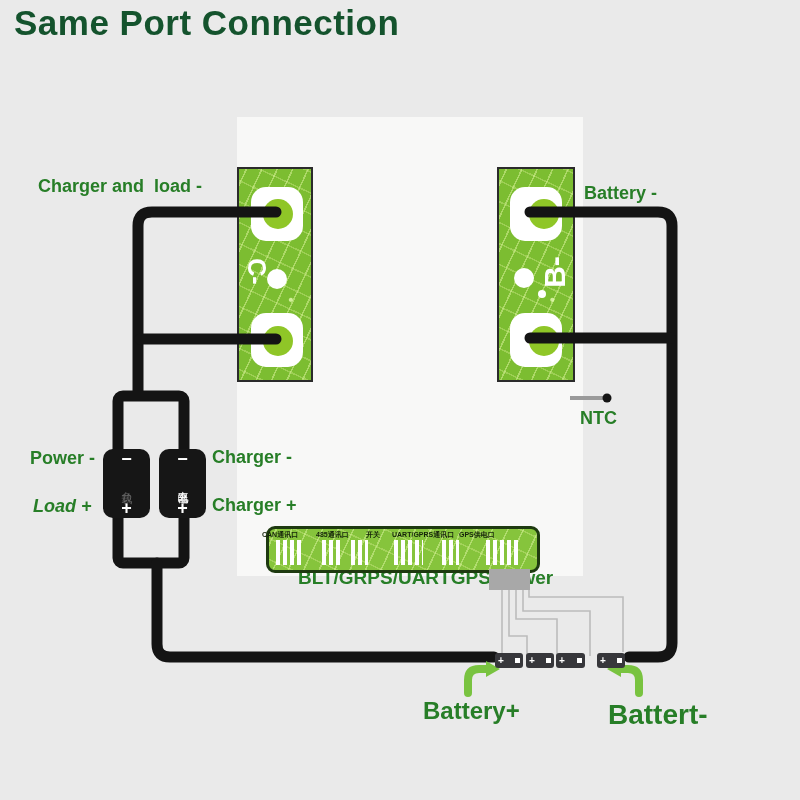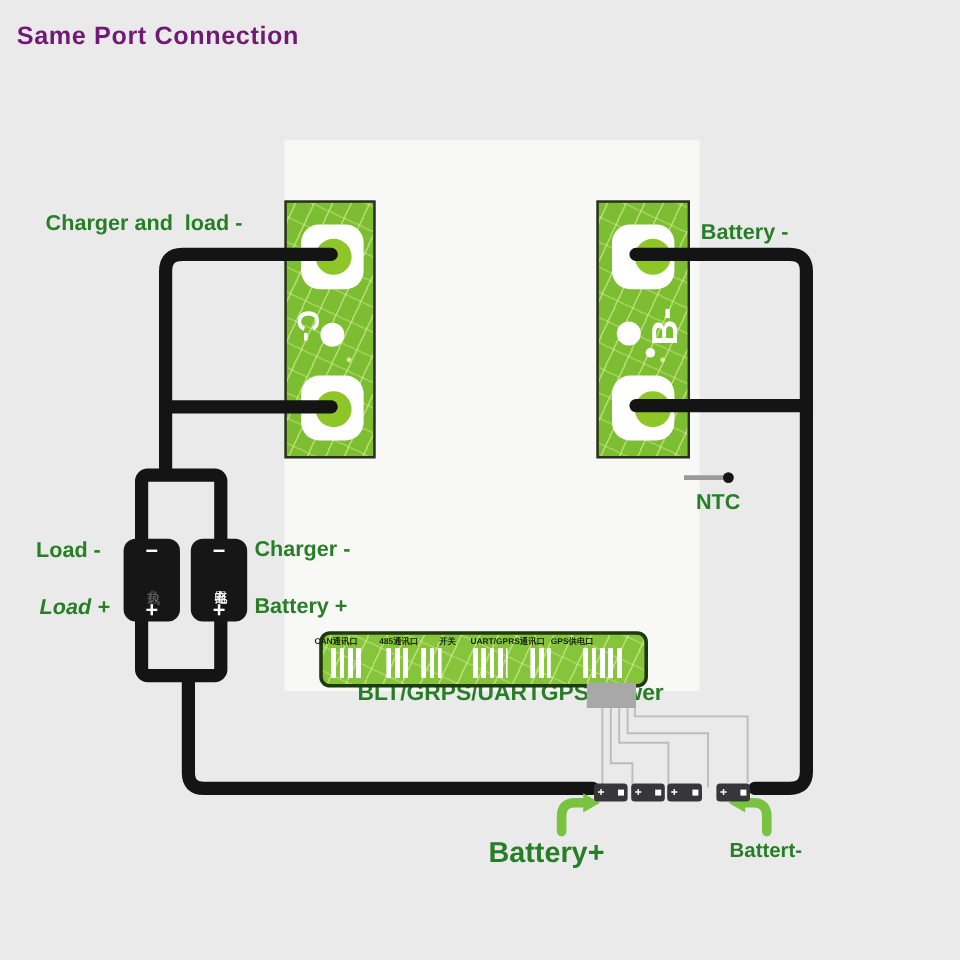--- a/index.html
+++ b/index.html
@@ -4,32 +4,32 @@
 <style>
   html,body{margin:0;padding:0;}
   body{
     width:800px;height:800px;
     background:#eaeaea;
     font-family:"Liberation Sans","DejaVu Sans",sans-serif;
     position:relative;overflow:hidden;
   }
   .abs{position:absolute;}
   
-  #title{left:14px;top:19px;font-size:21px;font-weight:bold;color:#701a75;letter-spacing:.5px;}
+  #title{left:14px;top:3px;font-size:35px;font-weight:bold;color:#14532d;letter-spacing:.5px;}
   .glabel{color:#277e27;font-weight:bold;font-size:18px;white-space:pre;}
   #lbl-charger-load{left:38px;top:176px;}
   #lbl-battery-minus{left:584px;top:183px;}
   #lbl-ntc{left:580px;top:408px;}
   #lbl-load-minus{left:30px;top:448px;}
   #lbl-load-plus{left:33px;top:496px;font-style:italic;}
   #lbl-charger-minus{left:212px;top:447px;}
   #lbl-charger-plus{left:212px;top:495px;}
   #lbl-blt{left:298px;top:567px;font-size:19px;}
-  #lbl-battery-plus{left:407px;top:697px;font-size:24px;}
-  #lbl-battert-minus{left:608px;top:699px;font-size:17px;}
+  #lbl-battery-plus{left:423px;top:697px;font-size:24px;}
+  #lbl-battert-minus{left:608px;top:699px;font-size:28px;}
   
   #board{left:237px;top:117px;width:346px;height:459px;background:#f8f8f7;z-index:0;}
   
   .pcb{
     background-color:#7cbd31;
     background-image:
       radial-gradient(circle at 22% 28%, rgba(230,250,180,.8) 1.5px, transparent 2.5px),
       radial-gradient(circle at 72% 62%, rgba(230,250,180,.8) 1.5px, transparent 2.5px),
       radial-gradient(circle at 48% 84%, rgba(230,250,180,.8) 1.5px, transparent 2.5px),
       repeating-linear-gradient(115deg, transparent 0 6px, rgba(214,240,150,.55) 6px 7.5px, transparent 7.5px 14px),
@@ -188,19 +188,19 @@
   <span class="notch"></span>
 </div>
 <div id="bconn-3" class="bconn">
   <span class="mark">+</span>
   <span class="notch"></span>
 </div>
 
 <div id="lbl-charger-load" class="abs glabel">Charger and  load -</div>
 <div id="lbl-battery-minus" class="abs glabel">Battery -</div>
 <div id="lbl-ntc" class="abs glabel">NTC</div>
-<div id="lbl-load-minus" class="abs glabel">Load -</div>
+<div id="lbl-load-minus" class="abs glabel">Power -</div>
 <div id="lbl-load-plus" class="abs glabel">Load +</div>
 <div id="lbl-charger-minus" class="abs glabel">Charger -</div>
-<div id="lbl-charger-plus" class="abs glabel">Battery +</div>
+<div id="lbl-charger-plus" class="abs glabel">Charger +</div>
 <div id="lbl-blt" class="abs glabel">BLT/GRPS/UARTGPS Power</div>
 <div id="lbl-battery-plus" class="abs glabel">Battery+</div>
 <div id="lbl-battert-minus" class="abs glabel">Battert-</div>
 
 </body></html>

